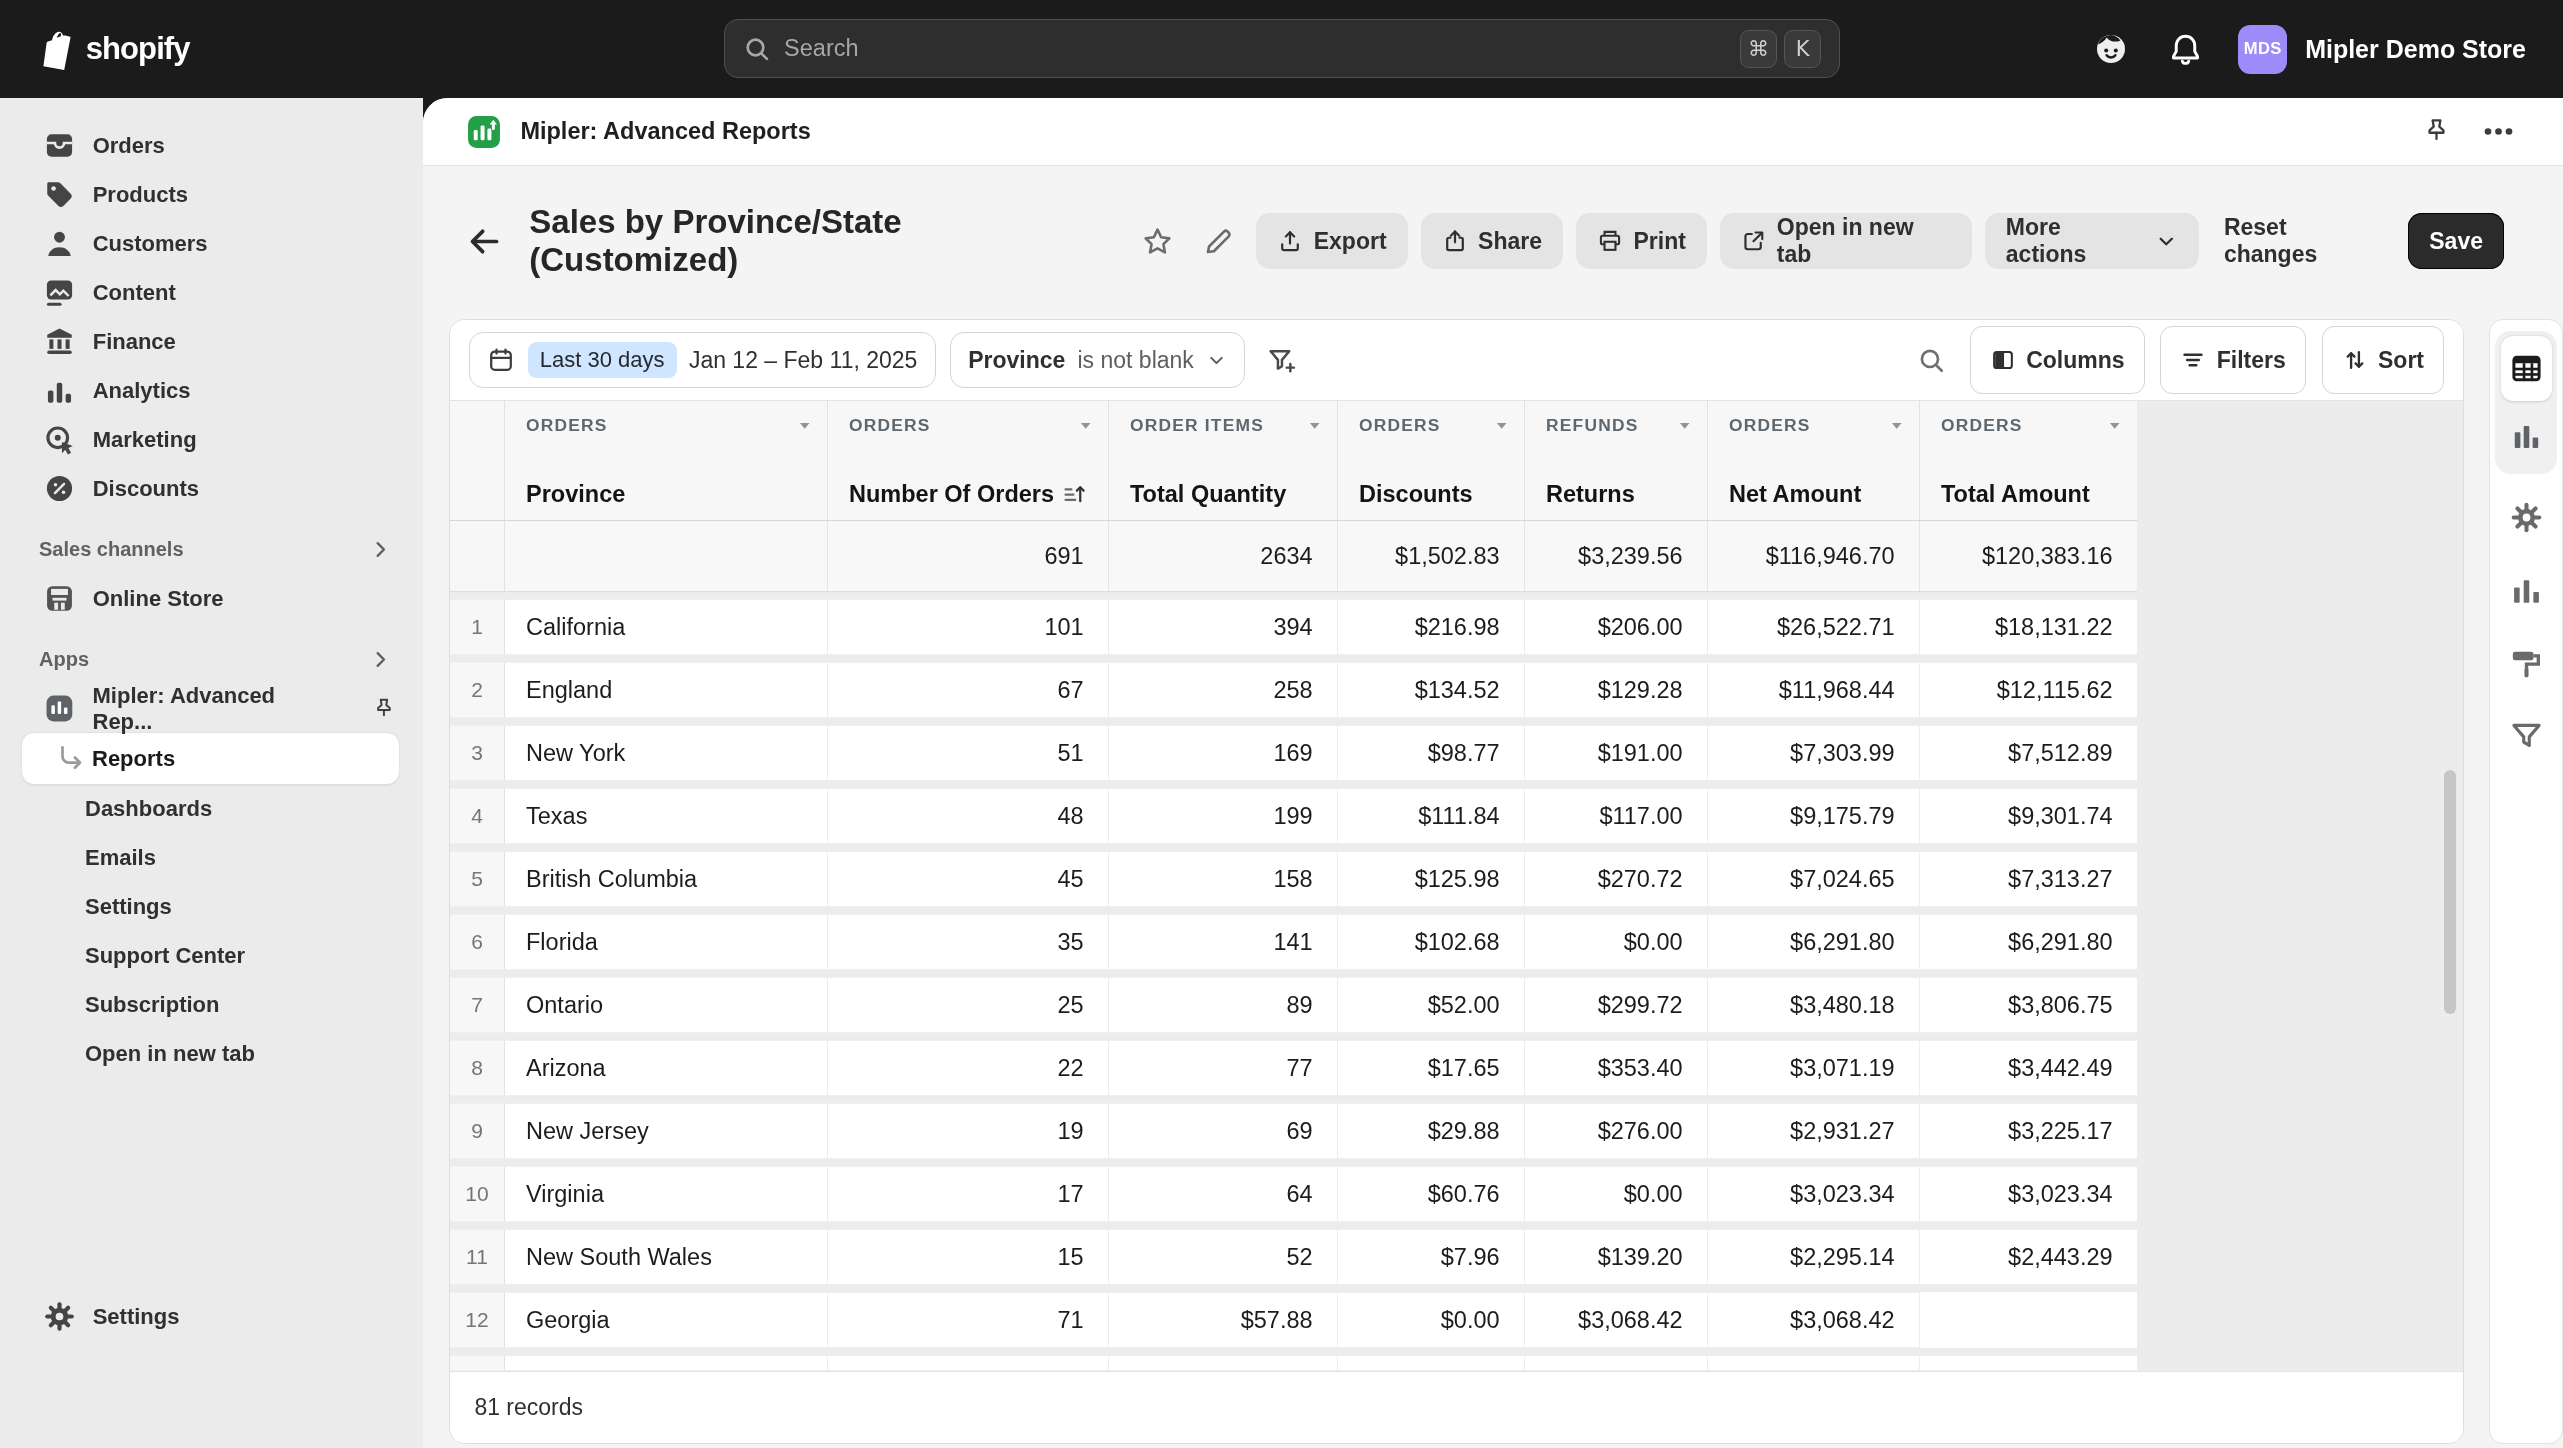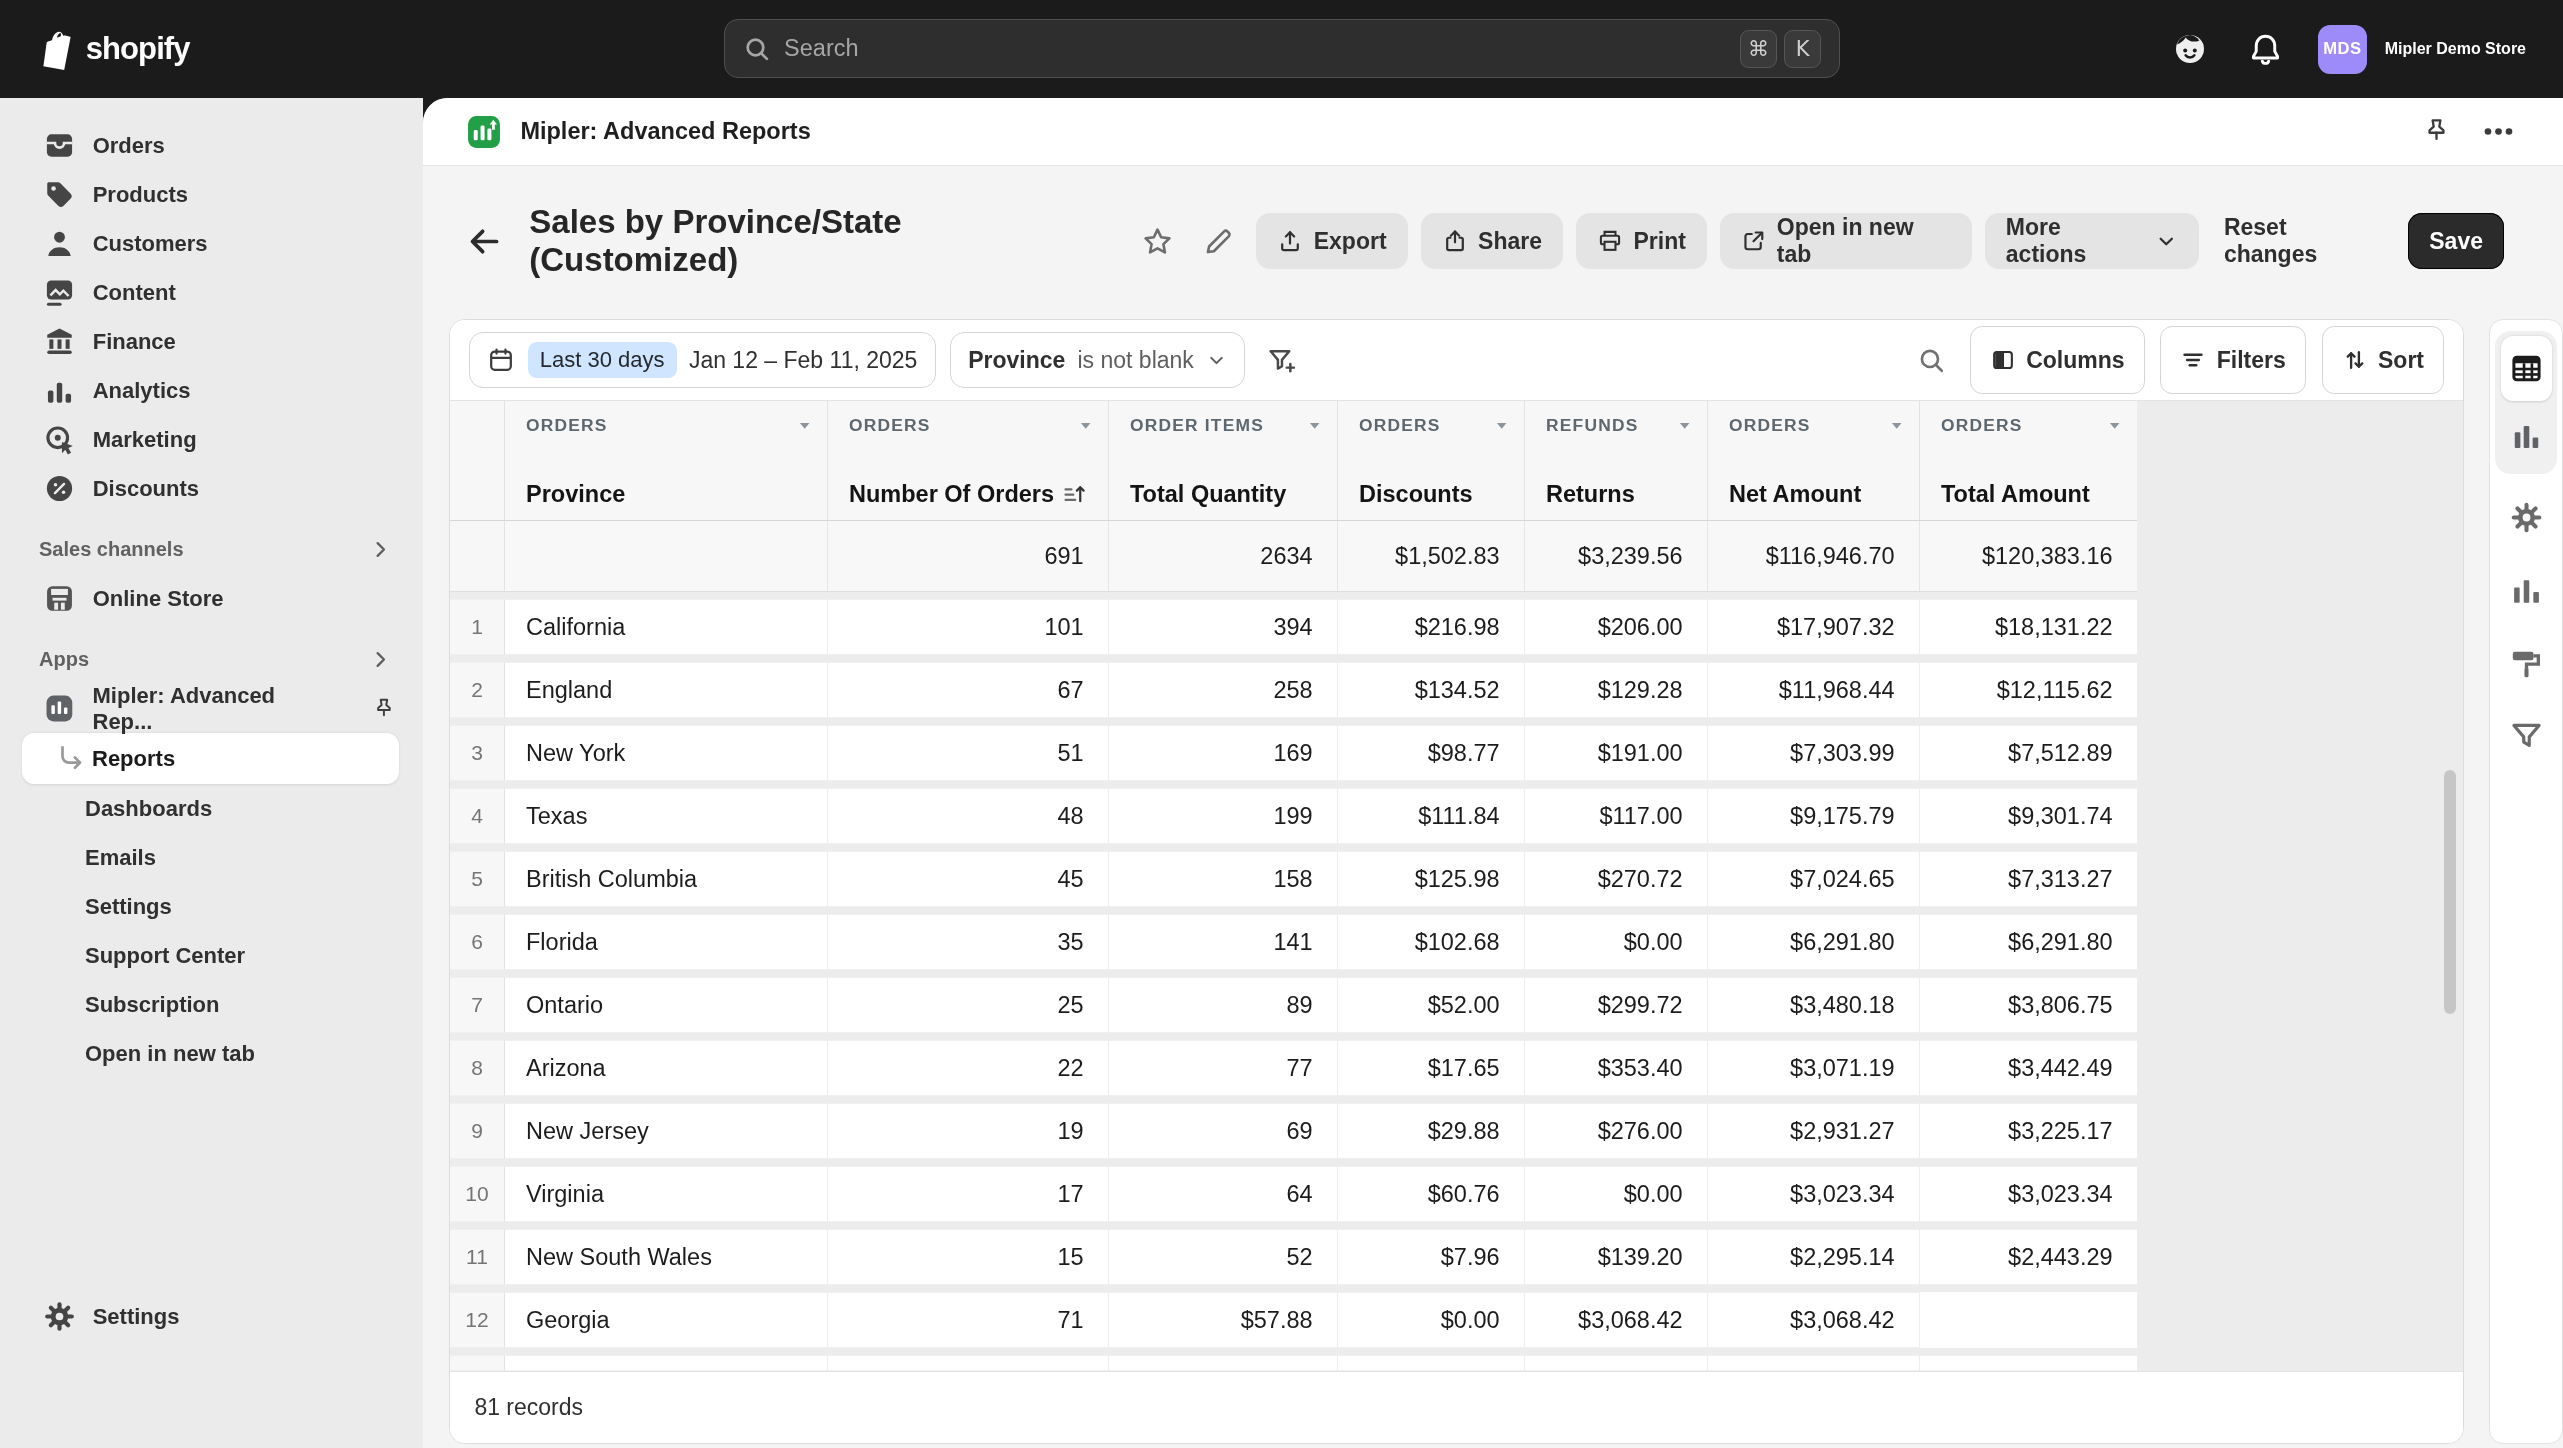--- a/index.html
+++ b/index.html
@@ -13,21 +13,21 @@
   .searchbar { position:absolute; left:50%; top:19px; transform:translateX(-50%); width:1116px; height:59px;
     background:#2e2e2e; border:0.9px solid #4f4f4f; border-radius:14px; display:flex; align-items:center; padding:0 17.4px; gap:12.2px; }
   .search-placeholder { color:#a6a6a6; font-size:23.5px; }
   .keycaps { margin-left:auto; display:flex; gap:7px; }
   .keycap { min-width:37px; height:38px; background:#3a3a3a; border:0.9px solid #565656; border-radius:8.7px;
     color:#cfcfcf; font-size:21px; display:flex; align-items:center; justify-content:center; padding:0 7px;
     font-family:"DejaVu Sans","Liberation Sans",sans-serif; }
   .topbar-right { margin-left:auto; display:flex; align-items:center; gap:30px; }
   .avatar { width:49px; height:49px; border-radius:12.2px; background:#9e8bfa; color:#fff; font-size:16.6px; font-weight:700;
     display:flex; align-items:center; justify-content:center; letter-spacing:0.4px; }
-  .store-name { color:#fff; font-size:16px; font-weight:650; margin-left:-12.2px; }
+  .store-name { color:#fff; font-size:25px; font-weight:650; margin-left:-12.2px; }
 
   
   .shell { display:flex; height:1351px; background:#1b1b1b; }
   .sidebar { width:423px; background:#ebebeb; position:relative; flex:none; padding-top:23px; }
   .main { flex:1; background:#f4f4f4; border-top-left-radius:24.4px; overflow:hidden; position:relative; }
 
   
   .nav-item { height:49px; display:flex; align-items:center; padding-left:42px; gap:15.7px; color:#303030;
     font-size:22px; font-weight:600; cursor:pointer; }
   .nav-item svg { flex:none; }
@@ -557,21 +557,21 @@
               <div class="g-cell ar">$116,946.70</div>
               <div class="g-cell ar">$120,383.16</div>
             </div>
             <div class="g-row g-data">
               <div class="g-cell g-num">1</div>
               <div class="g-cell al">California</div>
               <div class="g-cell ar">101</div>
               <div class="g-cell ar">394</div>
               <div class="g-cell ar">$216.98</div>
               <div class="g-cell ar">$206.00</div>
-              <div class="g-cell ar">$17,907.32</div>
+              <div class="g-cell ar">$26,522.71</div>
               <div class="g-cell ar">$18,131.22</div>
             </div>
             <div class="g-row g-data">
               <div class="g-cell g-num">2</div>
               <div class="g-cell al">England</div>
               <div class="g-cell ar">67</div>
               <div class="g-cell ar">258</div>
               <div class="g-cell ar">$134.52</div>
               <div class="g-cell ar">$129.28</div>
               <div class="g-cell ar">$11,968.44</div>

